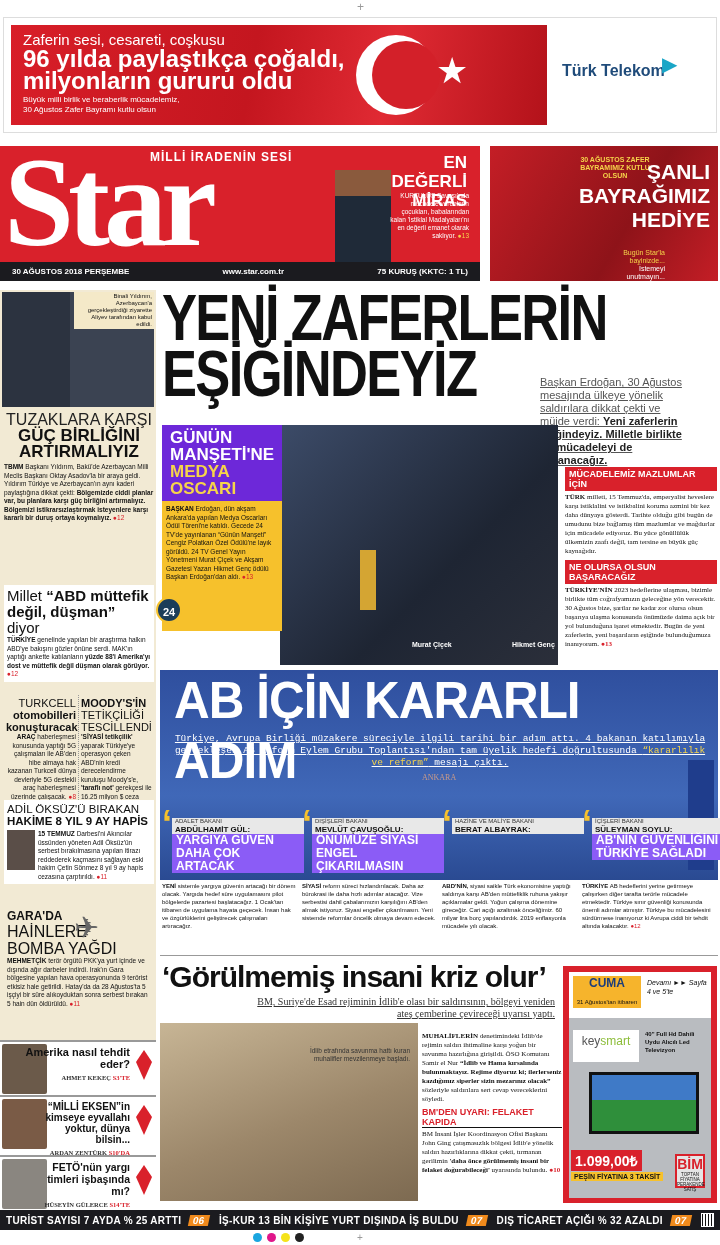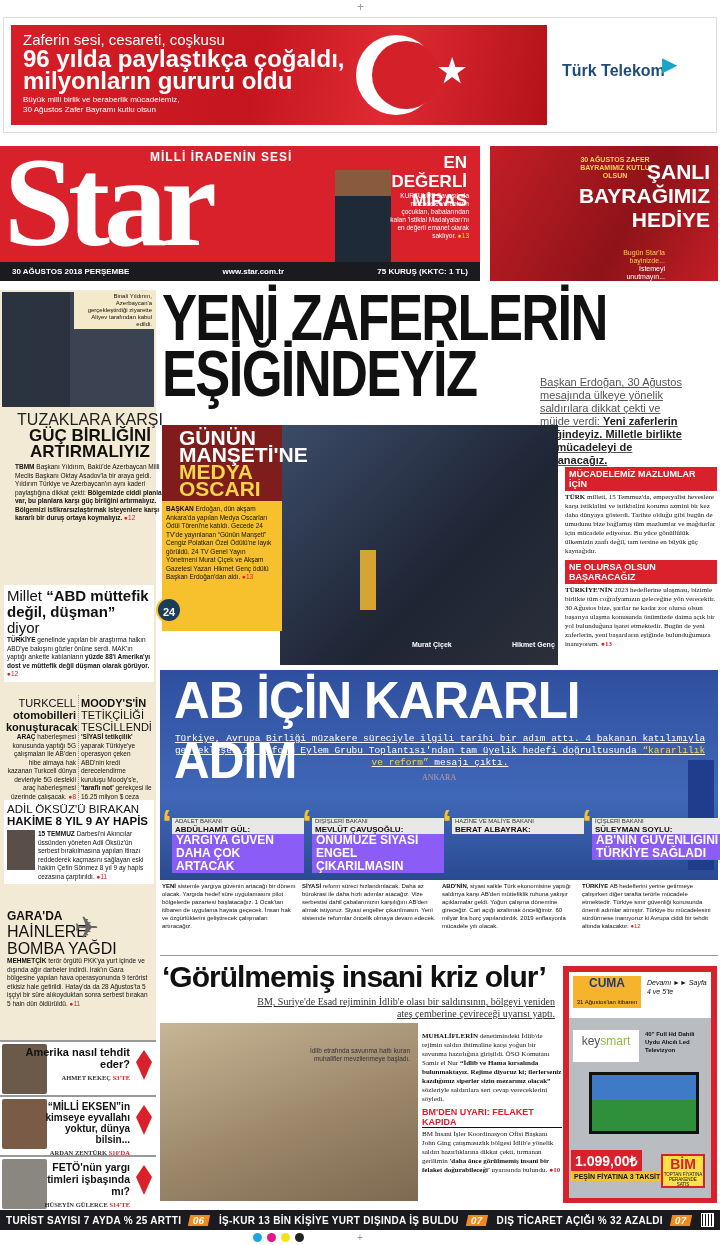--- a/index.html
+++ b/index.html
@@ -24,21 +24,21 @@
 .veteran{left:335px;top:170px;width:56px;height:93px;background:linear-gradient(#8a5a3d 0 28%,#1f2a38 28%)}
 .dateBar{left:0;top:262px;width:480px;height:19px;background:#1b1b1f;color:#fff;font-size:8px;font-weight:bold;display:flex;justify-content:space-between;align-items:center;padding:0 12px}
 .rightad{left:490px;top:146px;width:228px;height:135px;background:linear-gradient(120deg,#c41e26,#8e1319 60%,#c41e26)}
 .rightad .sm{position:absolute;left:90px;top:10px;color:#f6d44a;font-size:7px;font-weight:bold;text-align:center;line-height:8px}
 .rightad .big{position:absolute;right:8px;top:14px;color:#fff;font-size:21px;font-weight:bold;text-align:right;line-height:24px}
 .rightad .foot{position:absolute;left:115px;top:103px;color:#f6d44a;font-size:7px;text-align:right;width:60px;line-height:8px}
 .rightad .foot2{color:#fff}
 .leftcol{left:0;top:290px;width:156px;height:910px;background:#f2ead4}
 .lphoto{left:2px;top:292px;width:152px;height:115px;background:linear-gradient(90deg,#2c3340 0 45%,#3b4352 45%);}
 .lcap{left:74px;top:292px;font-size:6px;line-height:7px;background:#f4e9c8;padding:1px 2px;text-align:right;width:80px}
-.h-tuz{left:15px;top:412px;width:150px;text-align:center;line-height:16px}
+.h-tuz{left:4px;top:412px;width:150px;text-align:center;line-height:16px}
 .h-tuz .a{font-size:16px;color:#222}
 .h-tuz .b{font-size:17px;font-weight:bold}
 .p-small{font-size:6.5px;line-height:8.5px}
 .bullet{color:#d9212b}
 .box-white{background:#fff}
 .millet{left:4px;top:585px;width:150px;padding:3px}
 .millet .t{font-size:15px;line-height:16px}
 .split{left:4px;top:695px;width:150px;display:flex}
 .split>div{width:50%;padding:2px}
 .split .t{font-size:11px;line-height:12px}
@@ -51,21 +51,21 @@
 .col-item .auth b{color:#d9212b}
 .col-item .pen{position:absolute;right:4px;top:8px;width:16px;height:30px;background:#d9212b;clip-path:polygon(50% 0,100% 40%,50% 100%,0 40%)}
 .main-h{left:162px;top:290px;font-size:64px;font-weight:bold;line-height:56px;letter-spacing:-2px;transform:scaleX(0.82);transform-origin:left top;white-space:nowrap}
 .erd-text{left:540px;top:376px;width:152px;font-family:Liberation Sans, sans-serif;font-size:11px;line-height:13px;color:#555;text-decoration:underline}
 .erd-text b{color:#222}
 .redbar{background:#d9212b;color:#fff;font-weight:bold;font-size:9px;padding:2px 4px}
 .serif-p{font-family:"Liberation Serif",serif;font-size:7px;line-height:9px}
 .photo-main{left:280px;top:425px;width:278px;height:240px;background:linear-gradient(135deg,#3c4b68,#1e2533 60%,#2b2f3a)}
 .trophy{left:360px;top:550px;width:16px;height:60px;background:#d4a533}
 .gunun{left:162px;top:425px;width:120px;height:240px}
-.gunun .hd{background:#7f1d1d;color:#fff;font-weight:bold;font-size:21px;line-height:17px;padding:4px 17px}
+.gunun .hd{background:#6d28d9;color:#fff;font-weight:bold;font-size:17px;line-height:17px;padding:4px 8px}
 .gunun .hd span{color:#f6d44a}
 .gunun .bd{background:#f6c12c;font-size:6.5px;line-height:8.5px;padding:4px;height:130px}
 .badge24{position:absolute;left:-6px;top:96px;width:26px;height:26px;border-radius:50%;background:#1b3d59;color:#fff;font-size:11px;font-weight:bold;text-align:center;line-height:26px;border:2px solid #f6c12c}
 .ab{left:160px;top:670px;width:558px;height:210px;background:linear-gradient(#2f4f9e,#4068b8 60%,#2a4a92)}
 .ab .h{position:absolute;left:14px;top:0;font-size:52px;font-weight:bold;color:#fff;letter-spacing:-1px;transform:scaleX(0.95);transform-origin:left top}
 .ab .s{position:absolute;left:10px;top:63px;width:540px;font-family:Liberation Mono, monospace;font-size:9.5px;color:#fff;text-align:center;text-decoration:underline;line-height:12px}
 .ab .s b{color:#f6d44a;font-weight:normal}
 .ab .ank{position:absolute;left:262px;top:103px;font-family:"Liberation Serif",serif;color:#c89a8a;font-size:8px}
 .mq{position:absolute;width:132px}
 .mq .role{font-size:6px;color:#333;background:#e8e8e8;padding:0 3px;line-height:7px}
@@ -85,21 +85,21 @@
 .bim .cuma b{display:block;font-size:12px;color:#1b3d7a}
 .bim .cuma span{font-size:6px}
 .bim .dev{position:absolute;left:78px;top:6px;font-size:7px;font-style:italic;line-height:9px}
 .bim .gray{position:absolute;left:0;top:46px;width:142px;height:180px;background:#b9bcc0}
 .bim .key{position:absolute;left:4px;top:58px;width:66px;height:32px;background:#fff;font-size:12px;color:#555;text-align:center;line-height:22px}
 .bim .key span{color:#8dbd3a}
 .bim .tvdesc{position:absolute;left:76px;top:58px;font-size:6px;font-weight:bold;line-height:8px}
 .bim .tv{position:absolute;left:20px;top:100px;width:110px;height:62px;background:linear-gradient(#3f7ac7 0 45%,#2f8f3b 45%);border:3px solid #111}
 .bim .price{position:absolute;left:2px;top:178px;background:#d9212b;color:#fff;font-weight:bold;font-size:14px;padding:1px 4px}
 .bim .tak{position:absolute;left:2px;top:200px;background:#f6c12c;font-size:7px;font-weight:bold;padding:1px 3px}
-.bim .logo2{position:absolute;right:6px;top:182px;width:44px;height:34px;background:#fde047;border:2px solid #d9212b;text-align:center}
+.bim .logo2{position:absolute;right:6px;top:182px;width:30px;height:34px;background:#e5e5e5;border:2px solid #d9212b;text-align:center}
 .bim .logo2 b{display:block;color:#d9212b;font-size:14px;line-height:16px}
 .bim .logo2 span{font-size:4.5px;display:block}
 .ticker{left:0;top:1210px;width:720px;height:20px;background:#1b1b1f;color:#fff;display:flex;align-items:center;font-size:10px;font-weight:bold;letter-spacing:0.3px;padding-left:6px}
 .ticker .it{margin-right:8px;white-space:nowrap}
 .ticker .pg{background:#f08a1c;padding:0 4px;margin-right:10px;transform:skewX(-12deg)}
 .ticker .bar{margin-left:auto;margin-right:6px;width:52px;height:14px;background:repeating-linear-gradient(90deg,#111 0 1px,#fff 1px 3px);border:1px solid #fff}
 .dots{left:253px;top:1233px;display:flex;gap:5px}
 .dots span{width:9px;height:9px;border-radius:50%}
 </style>
 </head>

